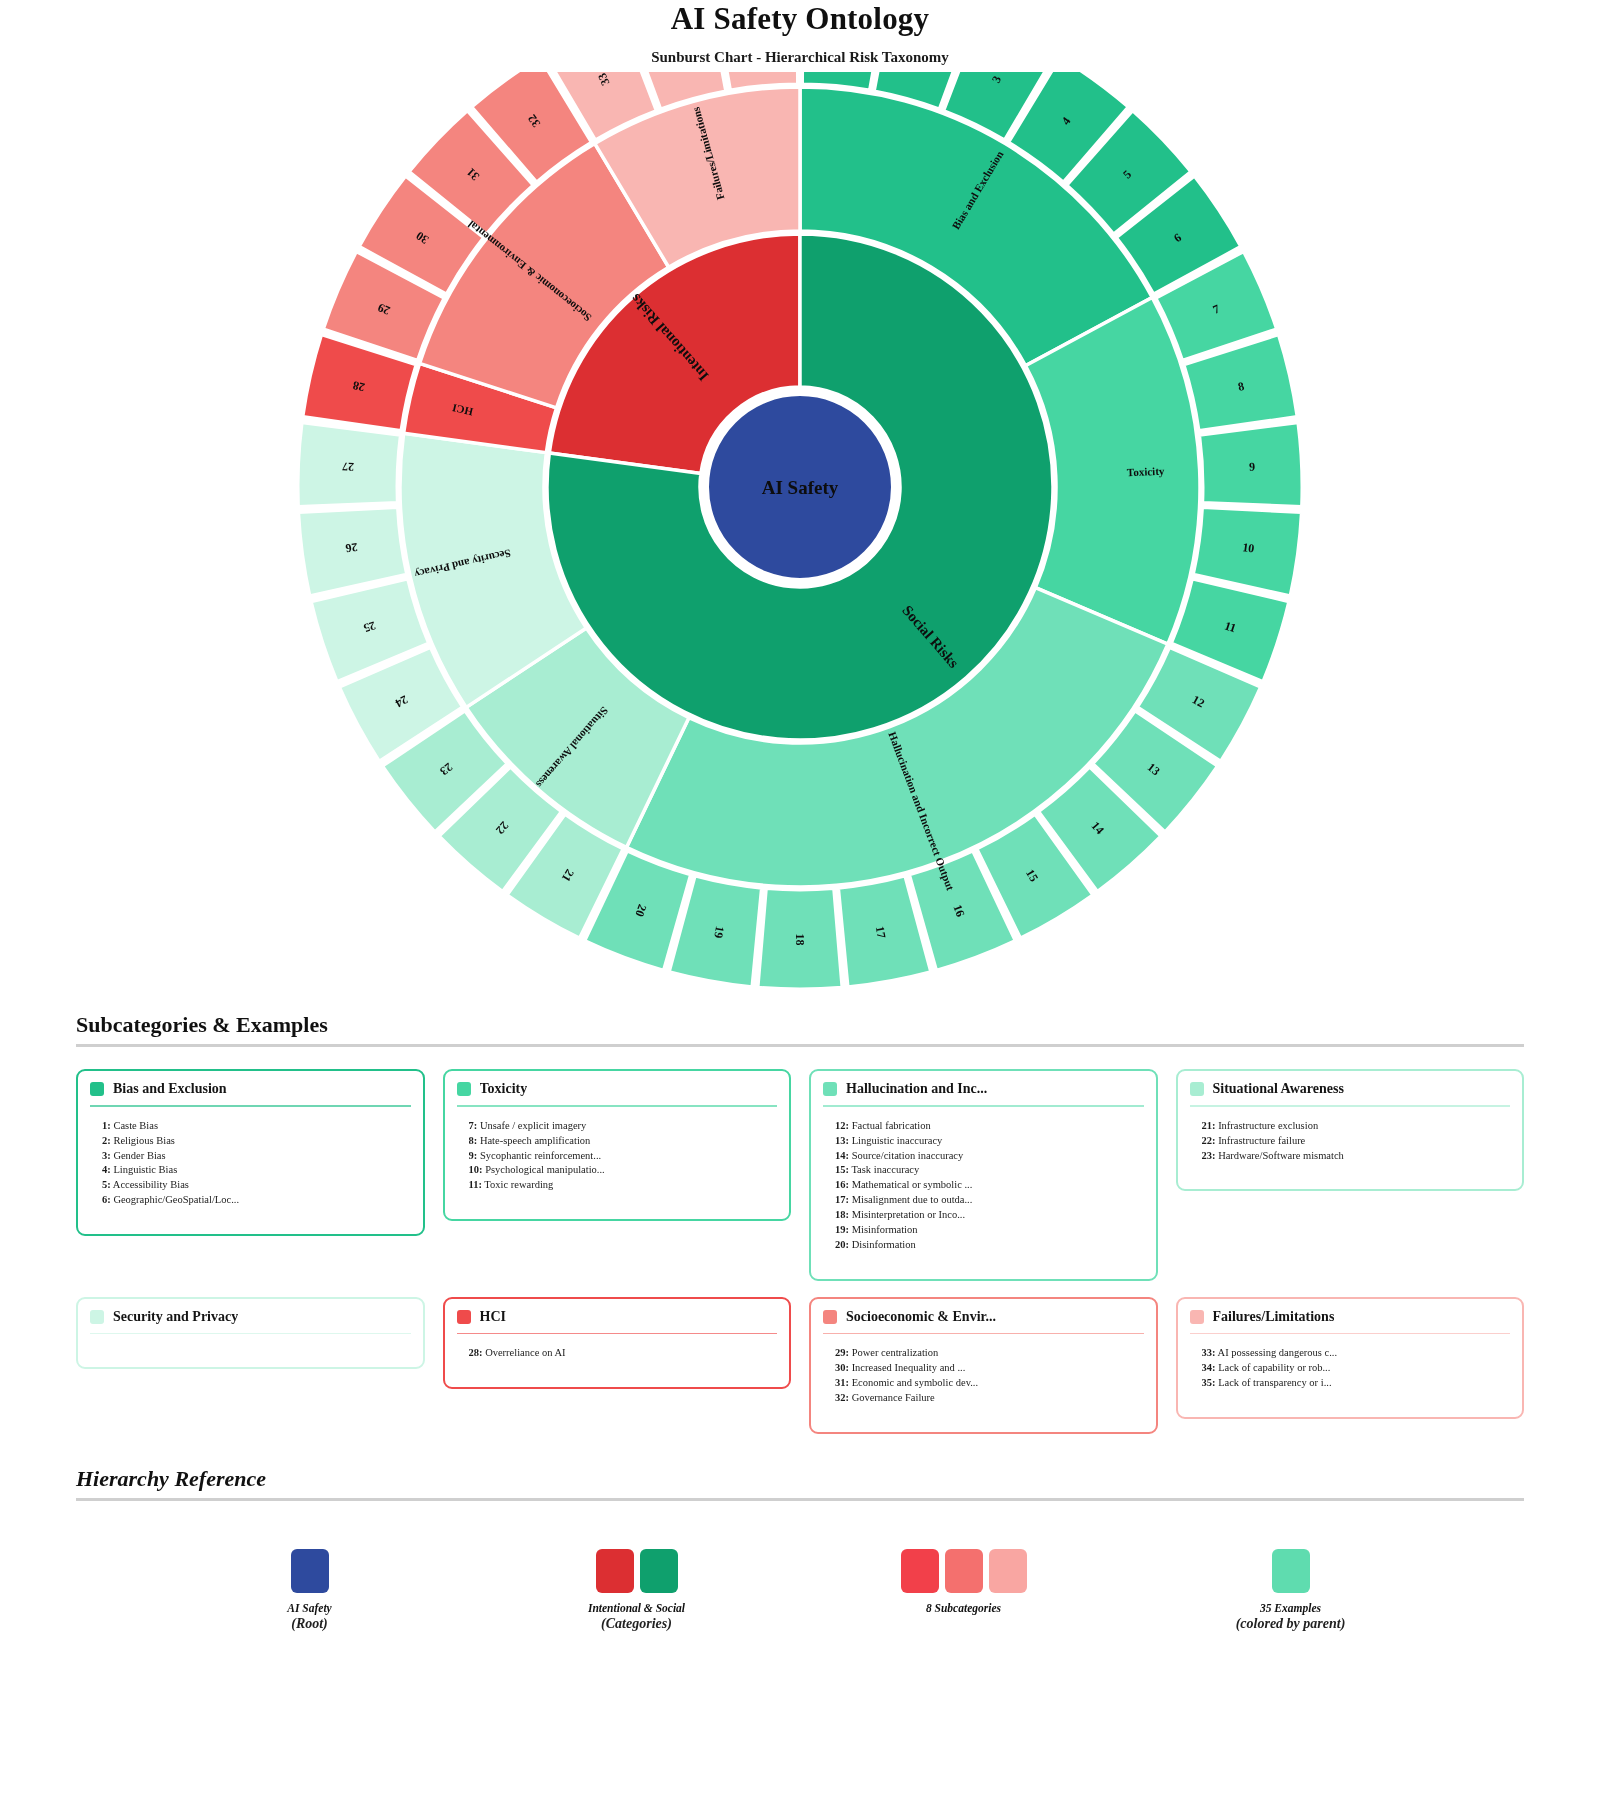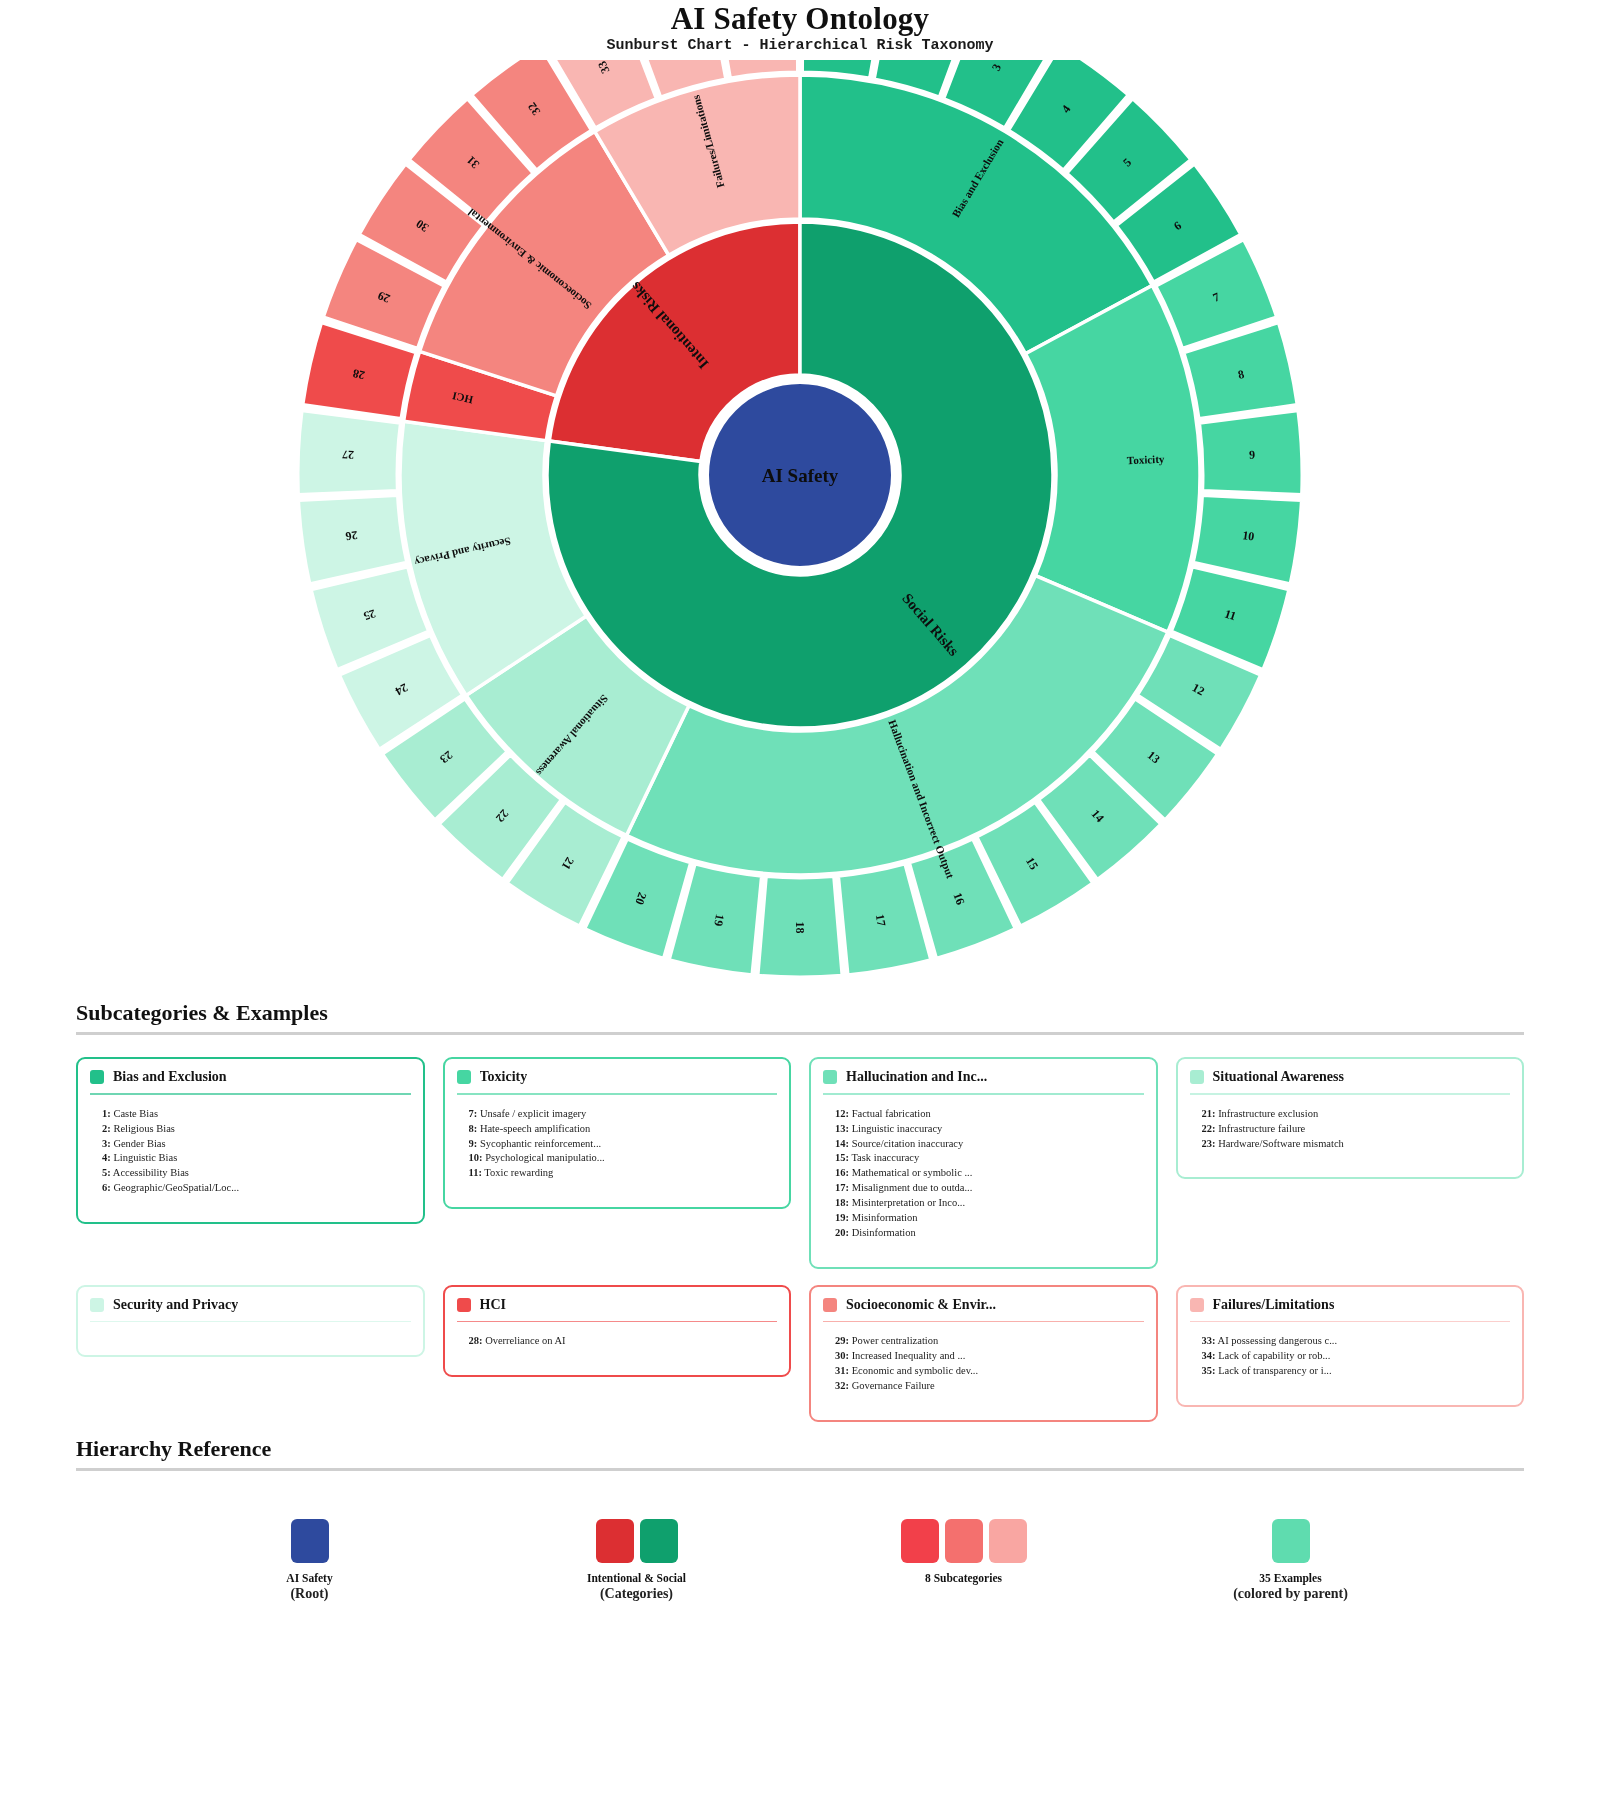--- a/index.html
+++ b/index.html
@@ -12,22 +12,21 @@
     position:relative;
     overflow:hidden;
   }
   .header { text-align:center; }
   .title {
     font-size:31px; font-weight:bold; letter-spacing:0.2px;
     color:#101010; margin:0; line-height:1.2;
   }
   .subtitle {
     font-size:15px; font-weight:bold; color:#1a1a1a;
-    margin-top:0;
-    font-family:Liberation Mono, monospace;
+    margin-top:12px;
   }
 
   .chart-wrap {
     width:1600px; height:940px;
     position:relative;
     margin-top:6px;
   }
   .chart-wrap svg { display:block; margin:0 auto; }
 
   .section { padding:0 76px; }
@@ -308,21 +307,21 @@
         <div class="card-rule" style="background: rgb(249, 182, 178); opacity: 0.65;"></div>
         <ul class="ex-list">
           <li class="ex-item"><span class="ex-num">33:</span><span> AI possessing dangerous c...</span></li>
           <li class="ex-item"><span class="ex-num">34:</span><span> Lack of capability or rob...</span></li>
           <li class="ex-item"><span class="ex-num">35:</span><span> Lack of transparency or i...</span></li>
         </ul>
       </div>
     </div>
 </div>
 
-<div class="section" style="margin-top:14px;">
+<div class="section" style="margin-top:32px;font-style:italic;">
   <div class="section-heading">Hierarchy Reference</div>
   <div class="section-rule"></div>
   <div class="hier" id="hier-row">
       <div class="hier-item">
         <div class="hier-chips">
           <div class="chip" style="background: rgb(46, 74, 158);"></div>
         </div>
         <div class="hier-label">AI Safety</div>
         <div class="hier-sub">(Root)</div>
       </div>

